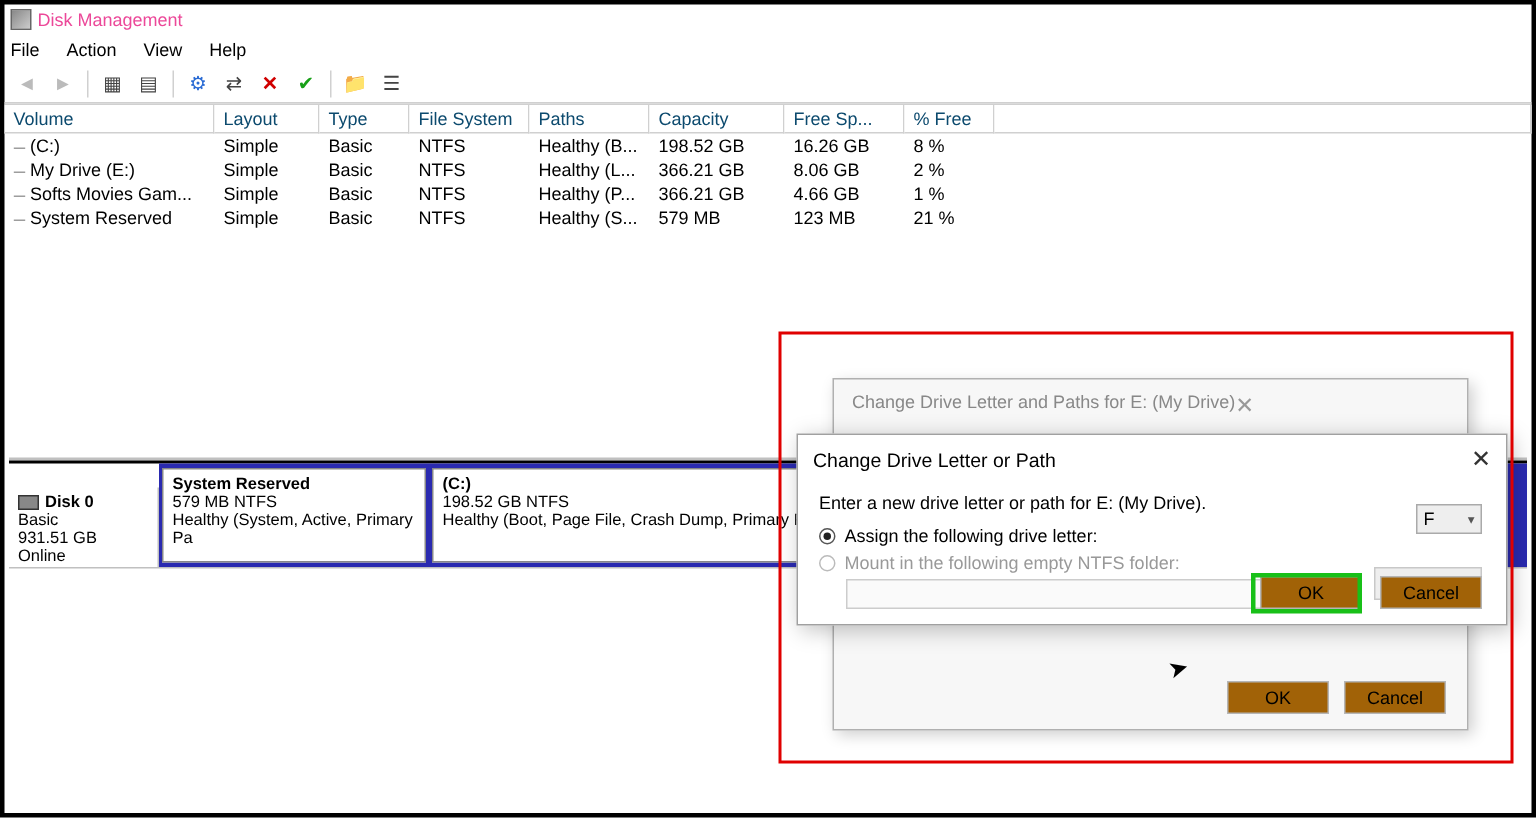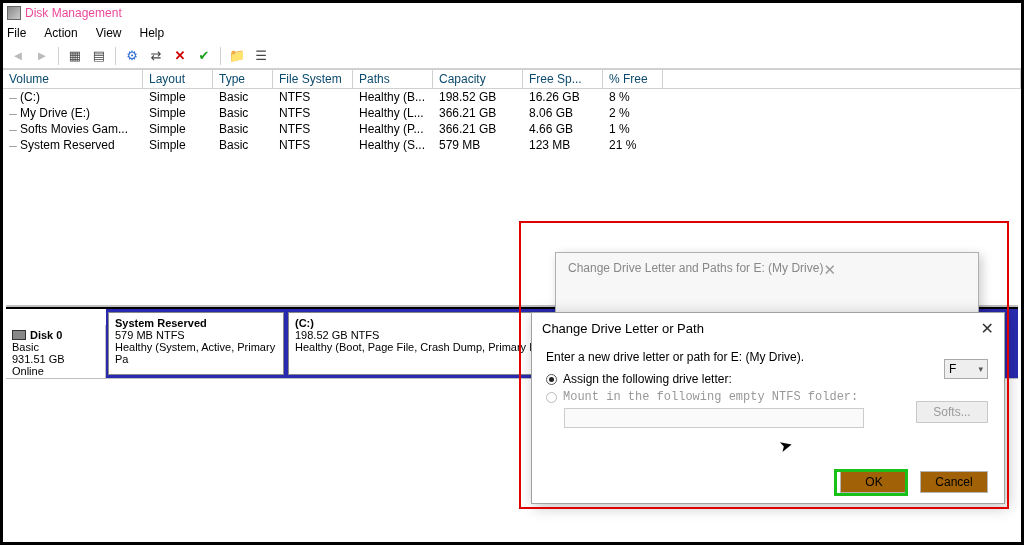--- a/index.html
+++ b/index.html
@@ -141,42 +141,41 @@
   .wbtn {
     min-width:68px; height:22px;
     background:#a16207;
     border:1px solid #b5b5b5;
     font-size:12px; display:flex; align-items:center; justify-content:center;
   }
   
   .dlg-child {
     position:absolute;
     left:528px; top:286px;
-    width:474px; height:192px;
+    width:474px; height:128px;
     background:#fff;
     border:1px solid #a0a0a0;
     box-shadow: 3px 3px 14px rgba(0,0,0,.25);
     font-size:12px;
-    margin-top:23px;
   }
   .dc-title {
     padding:6px 10px; display:flex; justify-content:space-between; align-items:center;
     font-size:13px;
   }
   .dc-close { font-size:16px; color:#333; }
   .dc-body { padding: 2px 14px; }
   .dc-instr { margin: 4px 0 8px; }
   .opt-row { display:flex; align-items:center; margin:4px 0; }
   .radio {
     width:11px; height:11px; border:1px solid #555; border-radius:50%;
     margin-right:6px; display:flex; align-items:center; justify-content:center;
   }
   .radio.sel::after { content:""; width:5px; height:5px; background:#222; border-radius:50%; }
   .radio.dis { border-color:#bbb; }
-  .opt-row.dis { color:#999;font-family:Liberation Mono, monospace; }
+  .opt-row.dis { color:#999; }
   .drive-sel {
     position:absolute; right:16px; top:46px;
     width:44px; height:20px;
     background:#eee; border:1px solid #aaa;
     display:flex; align-items:center; justify-content:space-between;
     padding:0 4px; font-size:12px;
   }
   .drive-sel .caret { font-size:9px; color:#555; }
   .path-input {
     width:300px; height:20px; border:1px solid #ccc;

